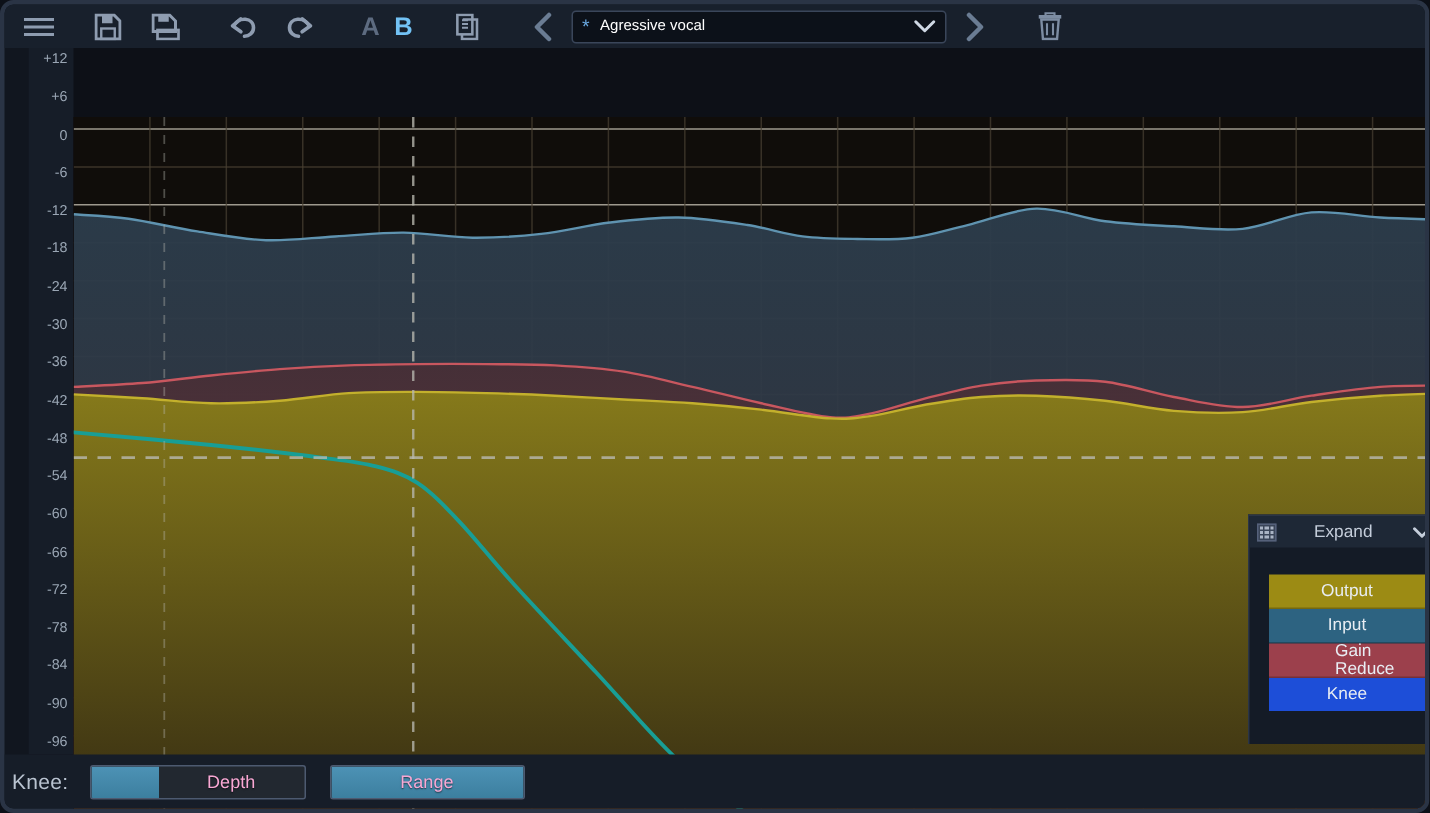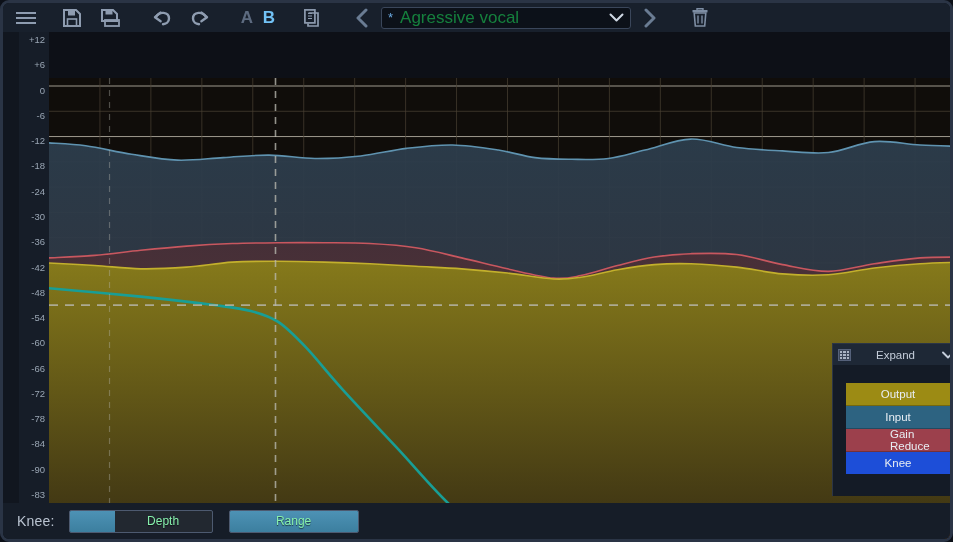--- a/index.html
+++ b/index.html
@@ -93,22 +93,22 @@
     margin: 0 6px;
     flex: 0 0 auto;
   }
   #preset-star {
     color: #6aa9e0;
     font-size: 13px;
     line-height: 1;
     margin-right: 7px;
   }
   #preset-name {
-    color: #15803d;
-    font-size: 17px;
+    color: #ffffff;
+    font-size: 10px;
     flex: 1 1 auto;
     white-space: nowrap;
     overflow: hidden;
   }
   #preset-chevron { color: #cfd8e4; display:flex; }
 
   .trash-btn {
     margin-left: 24px;
     color: #7d8da3;
     width: 26px; height: 24px;
@@ -209,21 +209,21 @@
   
   #bottombar {
     position: absolute;
     left: 0;
     top: 500px;
     width: 947px;
     height: 36px;
     background: #161d28;
     display: flex;
     align-items: center;
-    padding-left: 14px;
+    padding-left: 5px;
     box-sizing: border-box;
   }
   #knee-label {
     color: #b9c3d0;
     font-size: 14px;
     margin-right: 14px;
     letter-spacing: .2px;
   }
   .slider {
     position: relative;
@@ -240,21 +240,21 @@
     left: 0; top: 0; bottom: 0;
     background: linear-gradient(180deg,#4d92b5 0%, #3c7f9f 100%);
   }
   .slider .slabel {
     position: absolute;
     left: 0; right: 0; top: 0; bottom: 0;
     display: flex;
     align-items: center;
     justify-content: center;
     font-size: 12px;
-    color: #86efac;
+    color: #f9a8d4;
     text-shadow: 0 1px 1px rgba(0,0,0,.6);
   }
   #slider-depth { width: 142px; }
   #slider-slope { width: 140px; }
   #slider-range { width: 128px; }
   #slider-depth .slabel { justify-content: center; padding-left: 45px; }
 </style>
 </head>
 <body>
 
@@ -357,21 +357,21 @@
         <div class="y-tick" style="top: 210.222px;">-36</div>
         <div class="y-tick" style="top: 235.5px;">-42</div>
         <div class="y-tick" style="top: 260.778px;">-48</div>
         <div class="y-tick" style="top: 286.056px;">-54</div>
         <div class="y-tick" style="top: 311.333px;">-60</div>
         <div class="y-tick" style="top: 336.611px;">-66</div>
         <div class="y-tick" style="top: 361.889px;">-72</div>
         <div class="y-tick" style="top: 387.167px;">-78</div>
         <div class="y-tick" style="top: 412.444px;">-84</div>
         <div class="y-tick" style="top: 437.722px;">-90</div>
-        <div class="y-tick" style="top: 463px;">-83</div>
+        <div class="y-tick" style="top: 463px;">-96</div>
       </div>
 
     <div id="plot">
       <svg id="plot-svg" width="917" height="471" viewBox="0 0 917 471" preserveAspectRatio="none">
         <defs>
           <linearGradient id="g-input" x1="0" y1="0" x2="0" y2="1">
             <stop offset="0%" stop-color="#2c3d4c" stop-opacity="0.95"></stop>
             <stop offset="100%" stop-color="#36323c" stop-opacity="0.9"></stop>
           </linearGradient>
           <linearGradient id="g-gr" x1="0" y1="0" x2="0" y2="1">

